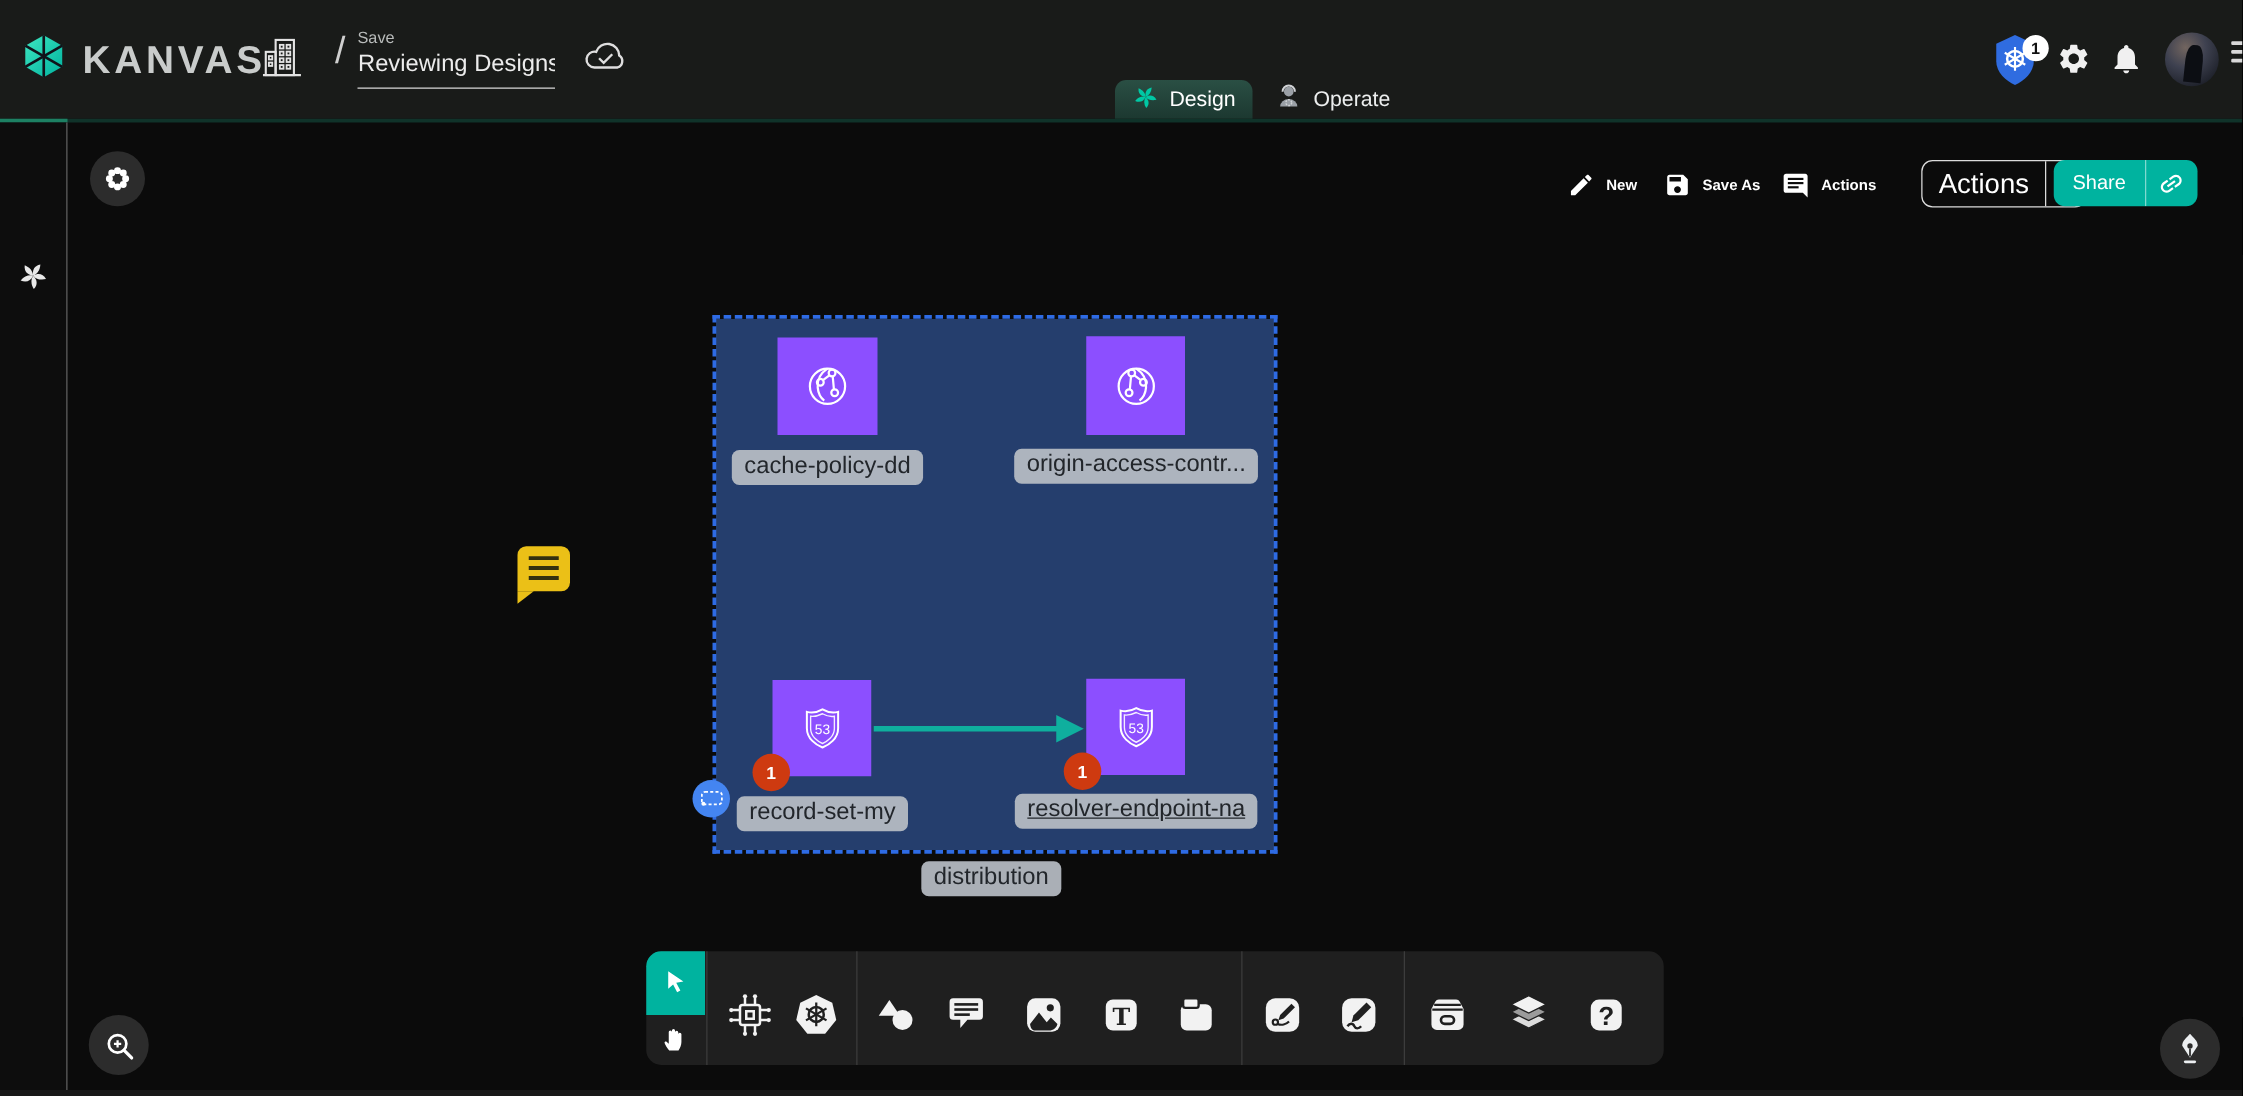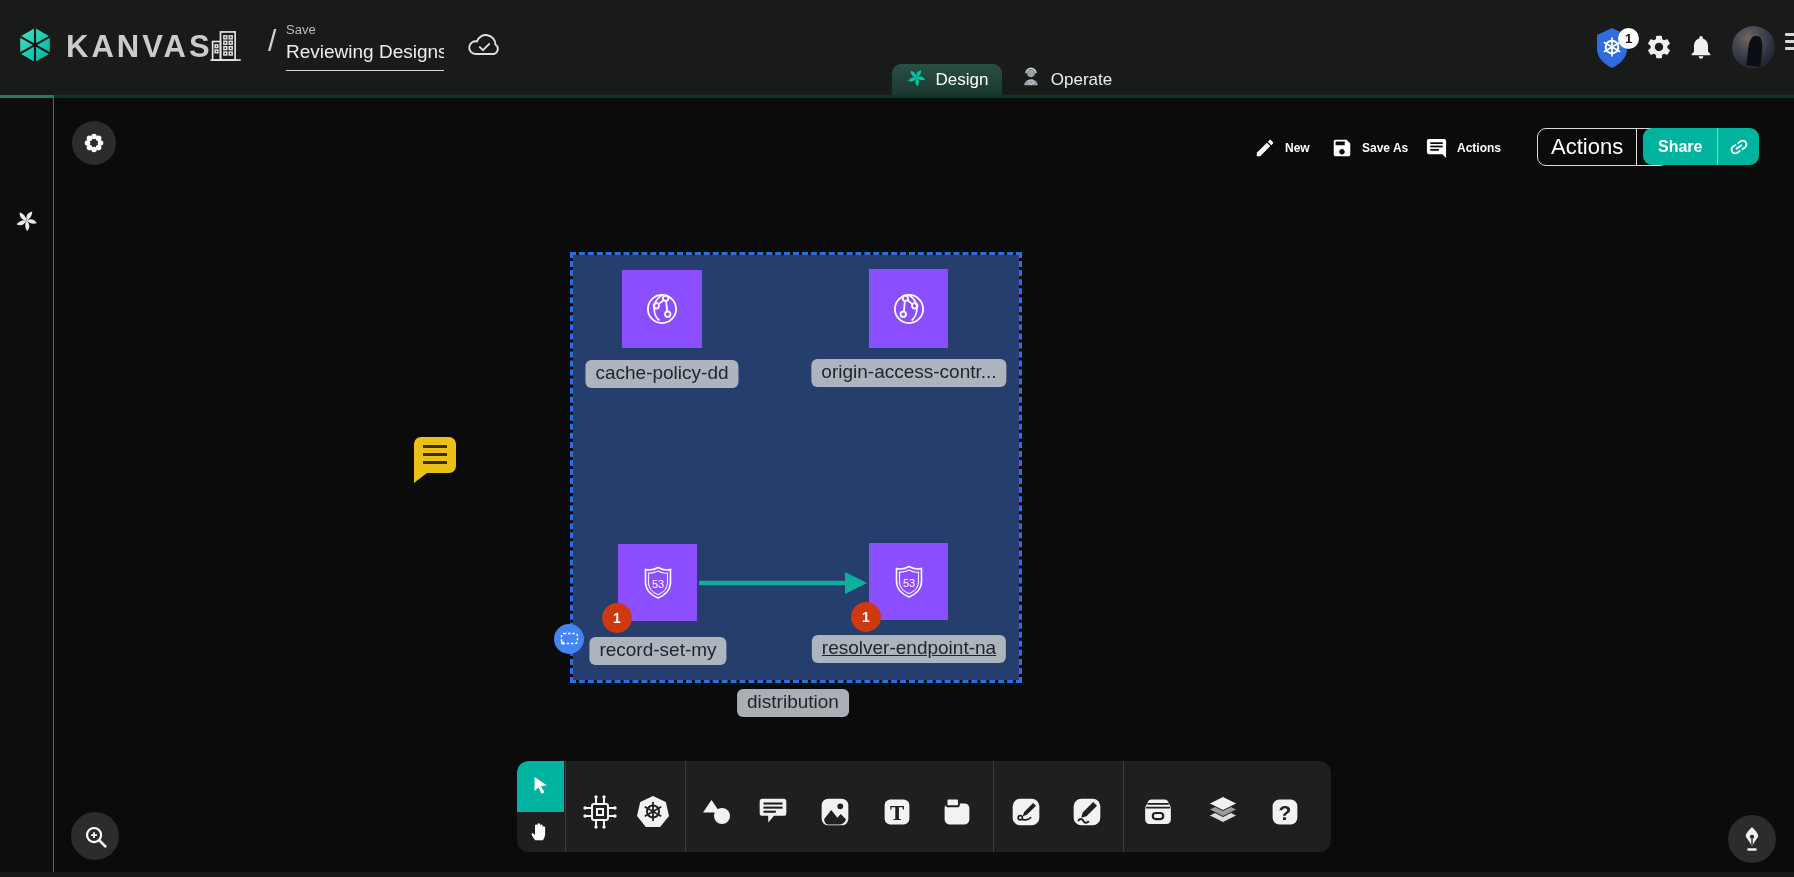--- a/index.html
+++ b/index.html
@@ -47,21 +47,21 @@
   
   .ct-item{position:absolute;top:130px;height:36px;display:flex;align-items:center;gap:9px;
            color:#fff;font-size:12px;font-weight:600;}
   .actions-btn{position:absolute;left:1537px;top:128px;height:36px;display:flex;align-items:stretch;
                border:1.5px solid #dcdcdc;border-radius:9px;color:#fff;}
   .actions-label{display:flex;align-items:center;padding:0 13px;font-size:22px;text-align:right;}
   .actions-caret{display:flex;align-items:center;justify-content:center;width:31px;
                  border-left:1px solid #dcdcdc;}
   .share-btn{position:absolute;left:1643px;top:128px;height:37px;display:flex;align-items:stretch;
              background:#00B39F;border-radius:9px;color:#fff;overflow:hidden;}
-  .share-label{display:flex;align-items:center;padding:0 15px;font-size:16px;font-weight:bold;}
+  .share-label{display:flex;align-items:center;padding:0 15px;font-size:16px;font-weight:normal;}
   .share-link{display:flex;align-items:center;justify-content:center;width:41px;
               border-left:1px solid rgba(255,255,255,.5);}
 
   
   .circle-btn{position:absolute;border-radius:50%;background:#2c2c2c;display:flex;
               align-items:center;justify-content:center;}
 
   
   .selection{position:absolute;left:570px;top:252px;width:446px;height:425px;
              border:3px dashed #2e6be4;background:rgba(62,110,200,.52);background-clip:padding-box;}

